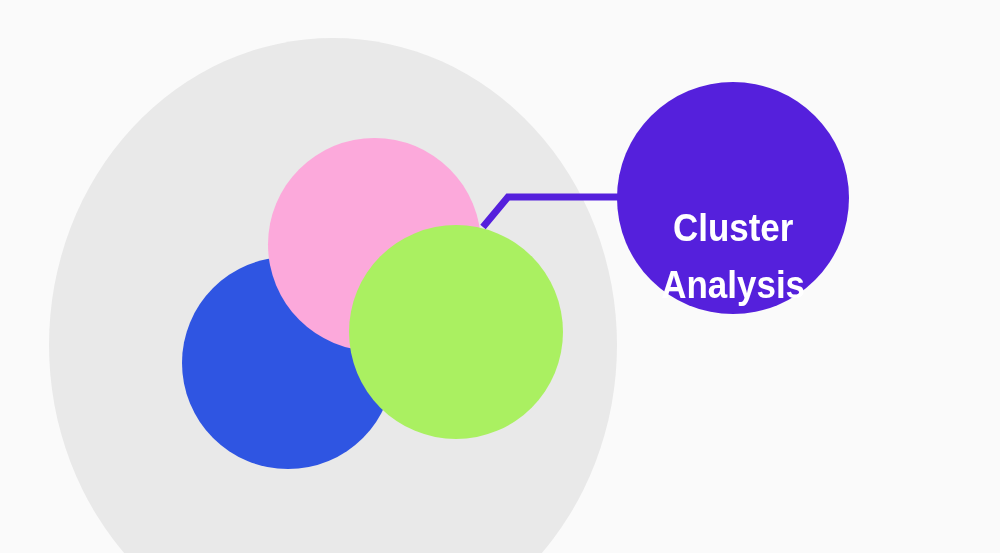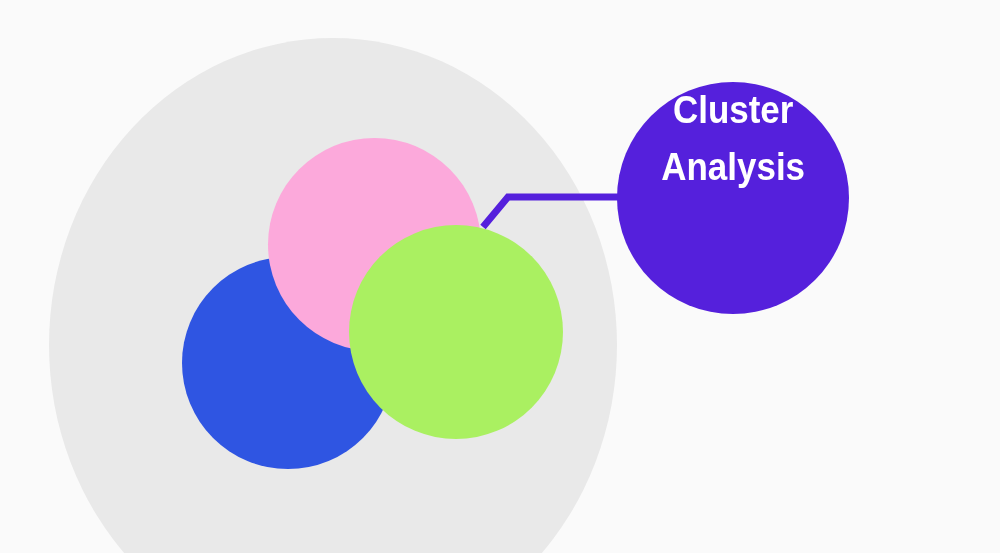--- a/index.html
+++ b/index.html
@@ -53,21 +53,21 @@
     fill: none;
     stroke-width: 7;
     stroke-linejoin: miter;
   }
   .callout-circle {
     left: 617px;
     top: 82px;
     width: 232px;
     height: 232px;
     display: flex;
-    align-items: flex-start;
+    align-items: flex-end;
     justify-content: center;
   }
   .callout-label {
     text-align: center;
     font-weight: 700;
     font-size: 38px;
     line-height: 57px;
     letter-spacing: 0px;
     transform: scaleX(0.92);
   }

